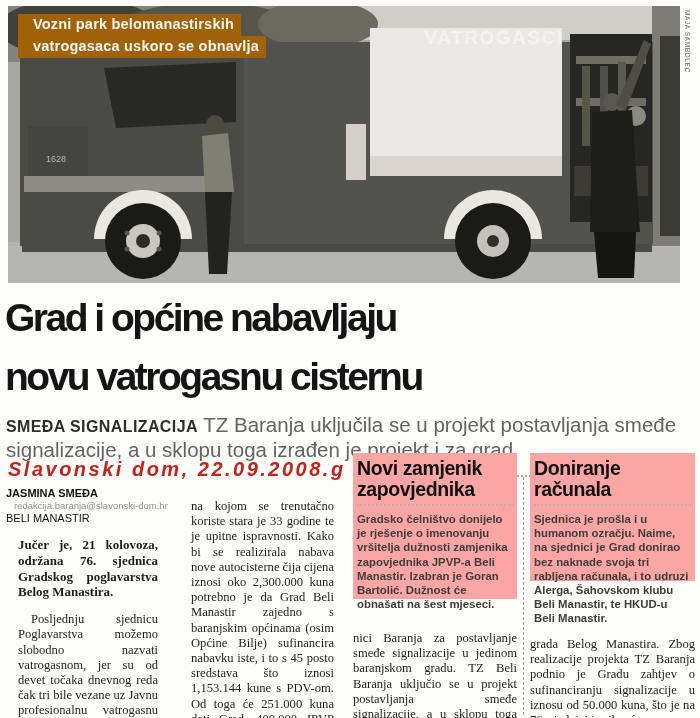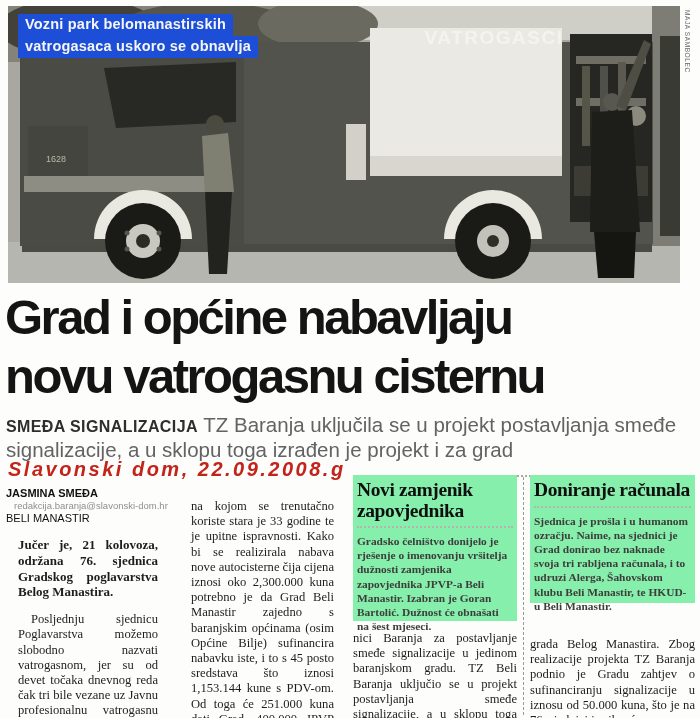--- a/index.html
+++ b/index.html
@@ -2,27 +2,27 @@
 <html><head>
 <meta charset="utf-8">
 <style>
   html,body{margin:0;padding:0;background:#ffffff;}
   .page{position:relative;width:700px;height:718px;background:#fdfdfc;overflow:hidden;
         font-family:"Liberation Sans",sans-serif;color:#1c1c1c;}
   
   .photo{position:absolute;left:8px;top:6px;width:672px;height:277px;background:#9a9a94;overflow:hidden;}
   .photo svg{display:block;}
   .photo-caption{position:absolute;left:10px;top:8px;}
-  .photo-caption span{display:block;width:fit-content;background:#1d4ed8;color:#f5f5f2;
-        font-weight:700;font-size:14.5px;line-height:17px;padding:2px 7px 3px 7px;letter-spacing:0.2px;}
+  .photo-caption span{display:block;width:fit-content;background:#a16207;color:#f5f5f2;
+        font-weight:700;font-size:14.5px;line-height:17px;padding:2px 7px 3px 15px;letter-spacing:0.2px;}
   .credit{position:absolute;left:684px;top:10px;height:130px;writing-mode:vertical-rl;
         font-size:6.5px;color:#6a6a66;letter-spacing:0.6px;}
   
   .headline{position:absolute;left:5px;top:288px;width:694px;color:#141414;
-        font-weight:700;font-size:49px;line-height:59px;letter-spacing:-2.5px;white-space:nowrap;}
+        font-weight:700;font-size:39px;line-height:59px;letter-spacing:-2.5px;white-space:nowrap;}
   
   .standfirst{position:absolute;left:6px;top:413px;width:690px;font-size:20.5px;line-height:23px;color:#636363;}
   .kicker{font-weight:700;font-size:16px;color:#2e2e2e;letter-spacing:0.4px;}
   
   .rednote{position:absolute;left:8px;top:458px;font-style:italic;font-weight:700;
         font-size:20px;letter-spacing:2.5px;color:#c32318;white-space:nowrap;}
   
   .col{position:absolute;top:487px;font-family:"Liberation Serif",serif;font-size:12.6px;
         line-height:15.2px;text-align:justify;color:#1d1d1b;}
   .col1{left:6px;width:164px;}
@@ -32,21 +32,21 @@
   .col3cont{left:353px;top:631px;width:164px;}
   .col4cont{left:530px;top:637px;width:165px;}
   .byline-name{font-family:"Liberation Sans",sans-serif;font-weight:700;font-size:11px;line-height:13px;color:#111;}
   .byline-mail{font-family:"Liberation Sans",sans-serif;font-size:9.5px;line-height:12px;color:#8f8f8b;padding-left:8px;}
   .byline-loc{font-family:"Liberation Sans",sans-serif;font-weight:400;font-size:11px;line-height:13px;color:#111;margin-bottom:6px;}
   .lead{font-weight:700;font-size:13px;line-height:15.8px;margin:0 0 2px 0;}
   .col p{margin:12px;}
   .col p.ind{text-indent:13px;}
   
   .boxes-topline{position:absolute;left:353px;top:475px;width:342px;border-top:2px dotted #a9a9a1;}
-  .sidebox{position:absolute;top:475px;background:#86efac;padding:5px 4px 6px 4px;box-sizing:border-box;font-family:Liberation Serif, serif;}
+  .sidebox{position:absolute;top:453px;background:#fca5a5;padding:5px 4px 6px 4px;box-sizing:border-box;}
   .box1{left:353px;width:164px;height:146px;}
   .box2{left:530px;width:165px;height:128px;}
   .box-title{font-weight:700;font-size:19.5px;line-height:20.5px;color:#0f0f0f;letter-spacing:-0.4px;}
   .box-sep{border-top:2px dotted #b5b5ad;margin:5px 0 6px 0;}
   .box-body{font-weight:700;font-size:11.4px;line-height:14.2px;color:#3d3d3b;}
   .vdash{position:absolute;left:523px;top:477px;height:238px;border-left:1px dashed #9a9a92;}
 </style>
 </head>
 <body>
 

